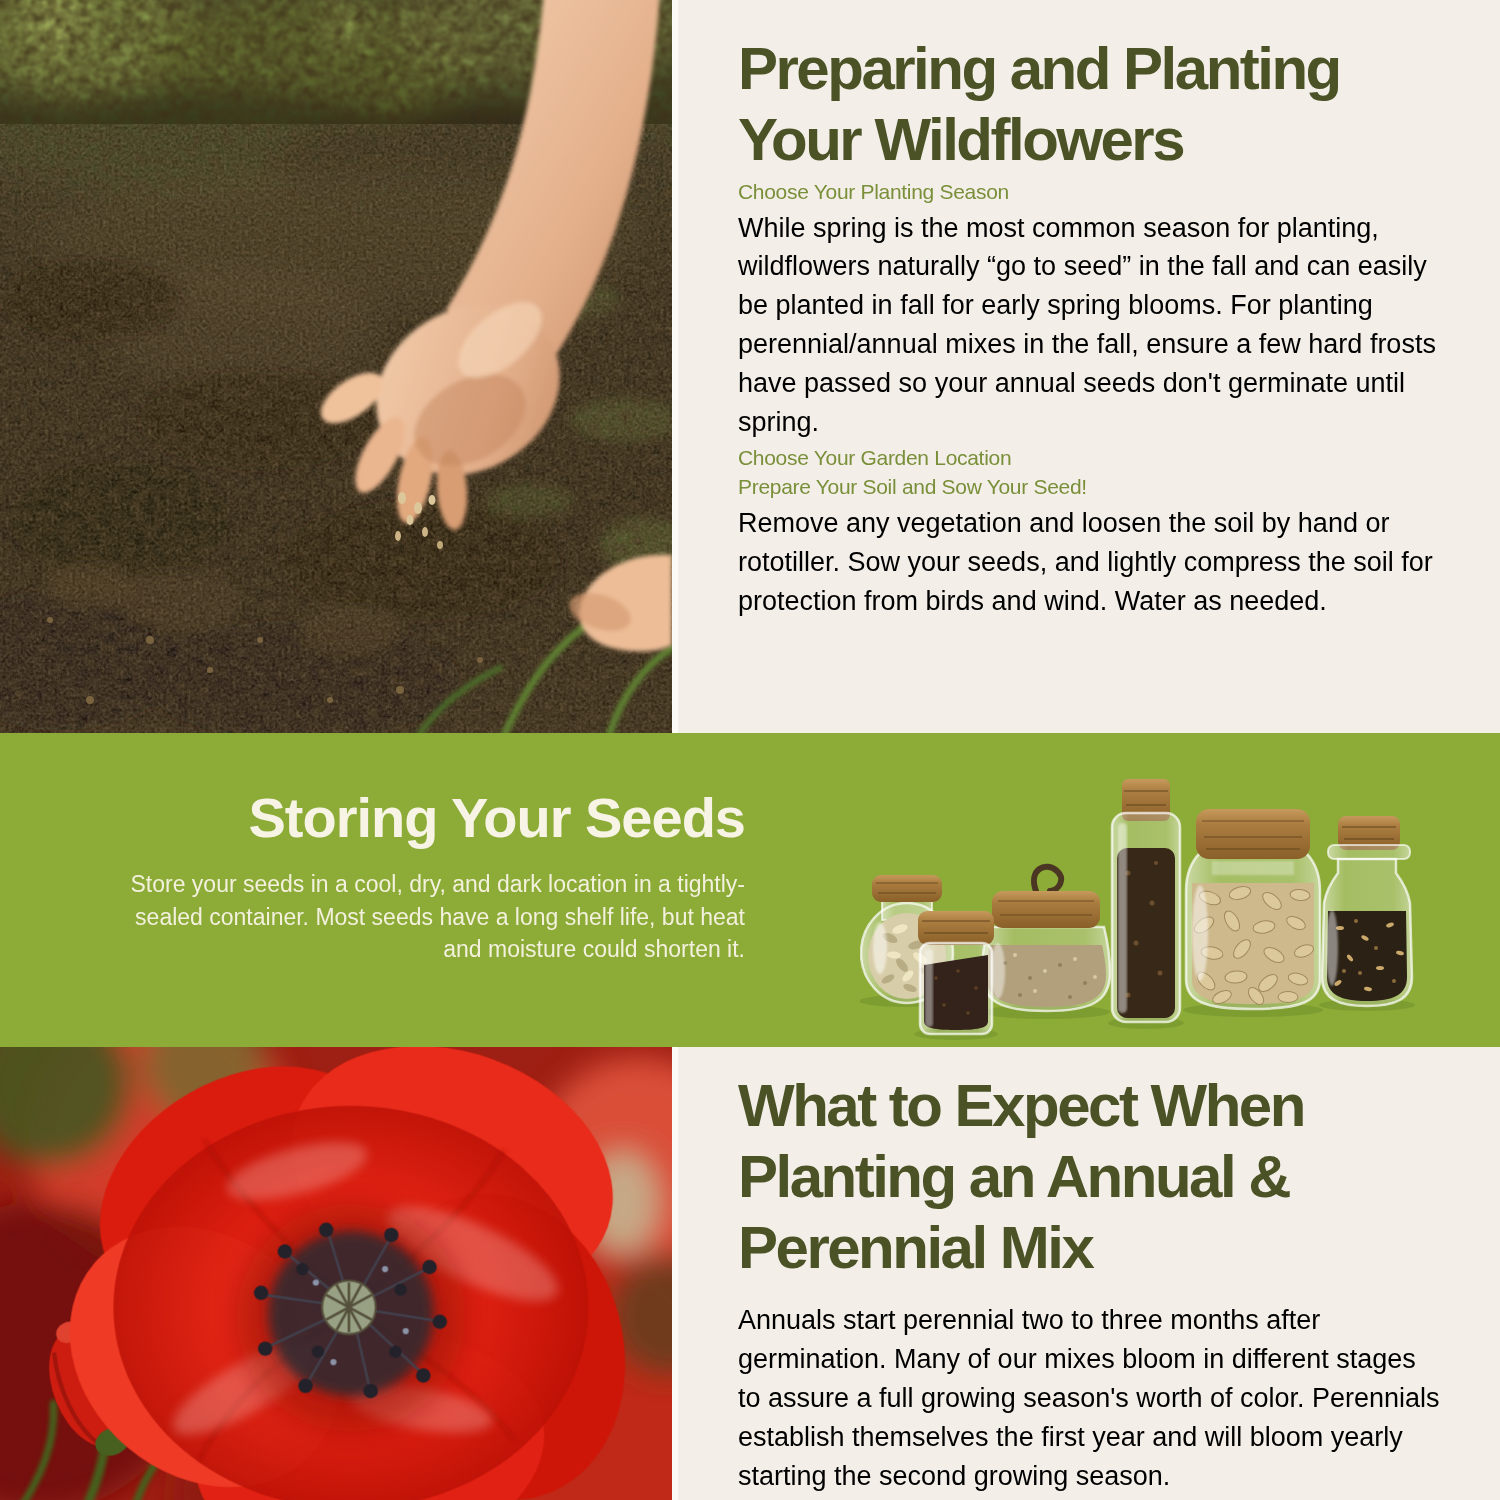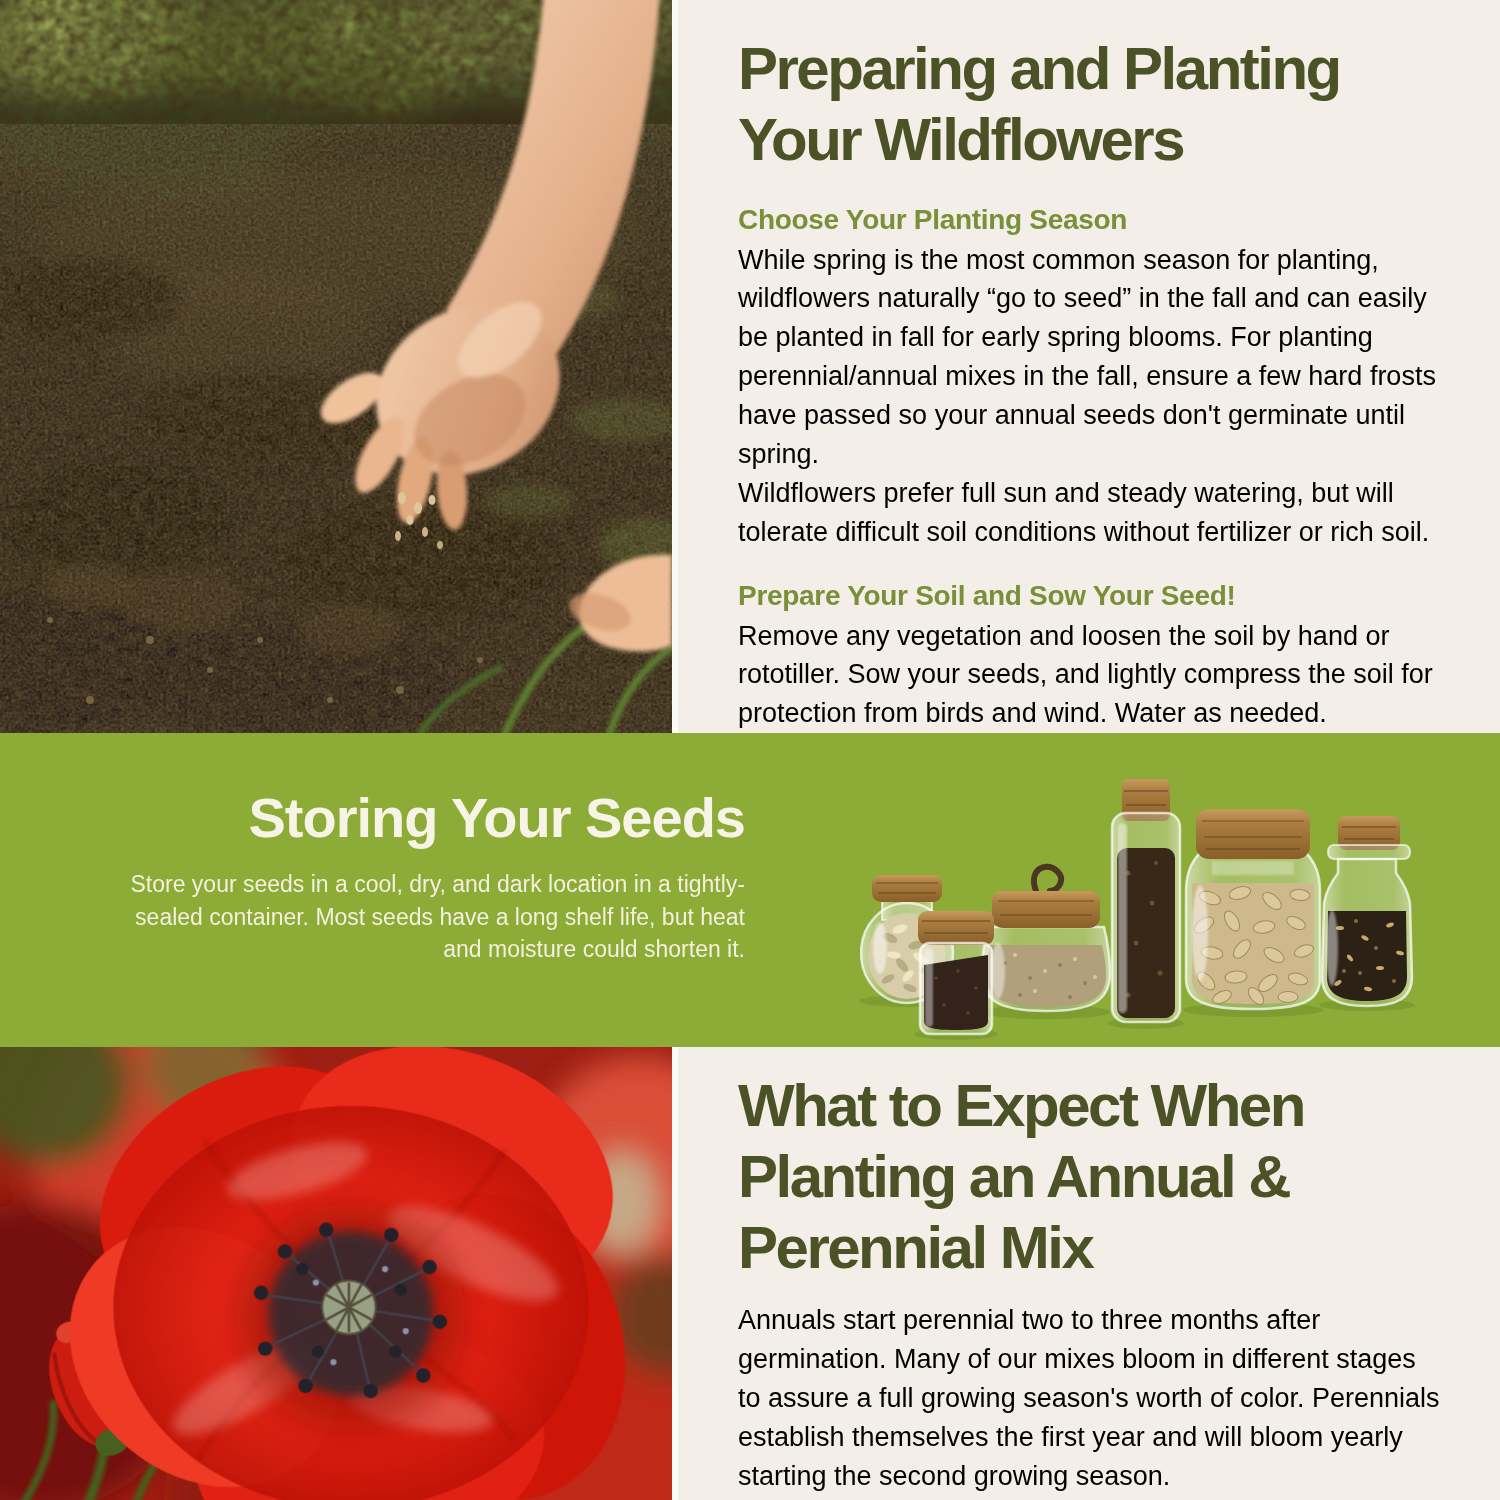--- a/index.html
+++ b/index.html
@@ -6,21 +6,21 @@
   .page{width:1500px;height:1500px;position:relative;overflow:hidden;background:#f3efe8;}
   .row{display:flex;}
   .photo{width:672px;flex:0 0 672px;border-right:6px solid #fbfaf6;position:relative;overflow:hidden;}
   .photo svg{display:block;width:672px;height:100%;}
   .top-row{height:733px;}
   .bottom-row{height:468px;}
   .panel{flex:1;background:#f3efe8;}
   .top-panel{padding:34px 48px 0 60px;border-radius:24px;}
   .bottom-panel{padding:24px 48px 0 60px;}
   .title{font-size:60px;font-weight:bold;letter-spacing:-2.5px;line-height:1.18;color:#4b5326;margin:0;max-width:700px;}
-  .sec-head{font-size:28px;font-weight:bold;color:#7a8f39;margin:28px 0 5px;letter-spacing:-0.3px;}
+  .sec-head{font-size:21px;font-weight:normal;color:#7a8f39;margin:4px 0 5px;letter-spacing:-0.3px;}
   .sec-body{font-size:27px;color:#000000;line-height:1.44;margin:0;max-width:706px;}
   .band{height:314px;background:#8cab37;position:relative;text-align:right;}
   .band-text{position:absolute;left:95px;top:52px;}
   .band-title{font-size:56px;font-weight:bold;letter-spacing:-1px;color:#f7f4e6;margin:0 0 18px;}
   .band-body{font-size:23px;color:#f3f1dd;line-height:1.42;margin:0;max-width:650px;}
   .band-jars{position:absolute;right:0;top:0;width:640px;height:314px;}
   .band-jars svg{display:block;width:640px;height:314px;}
   .bottom-body{margin-top:18px;}
 </style>
 </head>
@@ -129,21 +129,21 @@
             <ellipse cx="398" cy="536" rx="3" ry="5" fill="#cdb385"></ellipse>
           <ellipse cx="440" cy="545" rx="3" ry="4" fill="#c0a878"></ellipse>
         </g>
       </svg>
     </div>
 
     <div class="panel top-panel">
       <h1 class="title">Preparing and Planting Your Wildflowers</h1>
       <h3 class="sec-head">Choose Your Planting Season</h3>
       <p class="sec-body">While spring is the most common season for planting, wildflowers naturally “go to seed” in the fall and can easily be planted in fall for early spring blooms. For planting perennial/annual mixes in the fall, ensure a few hard frosts have passed so your annual seeds don't germinate until spring.</p>
-      <p class="sec-body">Wildflowers prefer full sun and steady watering, but will tolerate difficult soil conditions without fertilizer or rich soil.</p>
+      <h3 class="sec-head">Choose Your Garden Location</h3>
       <h3 class="sec-head">Prepare Your Soil and Sow Your Seed!</h3>
       <p class="sec-body">Remove any vegetation and loosen the soil by hand or rototiller. Sow your seeds, and lightly compress the soil for protection from birds and wind. Water as needed.</p>
     </div>
   </div>
 
   <div class="band">
     <div class="band-text">
       <h2 class="band-title">Storing Your Seeds</h2>
       <p class="band-body">Store your seeds in a cool, dry, and dark location in a tightly-sealed container. Most seeds have a long shelf life, but heat and moisture could shorten it.</p>
     </div>

